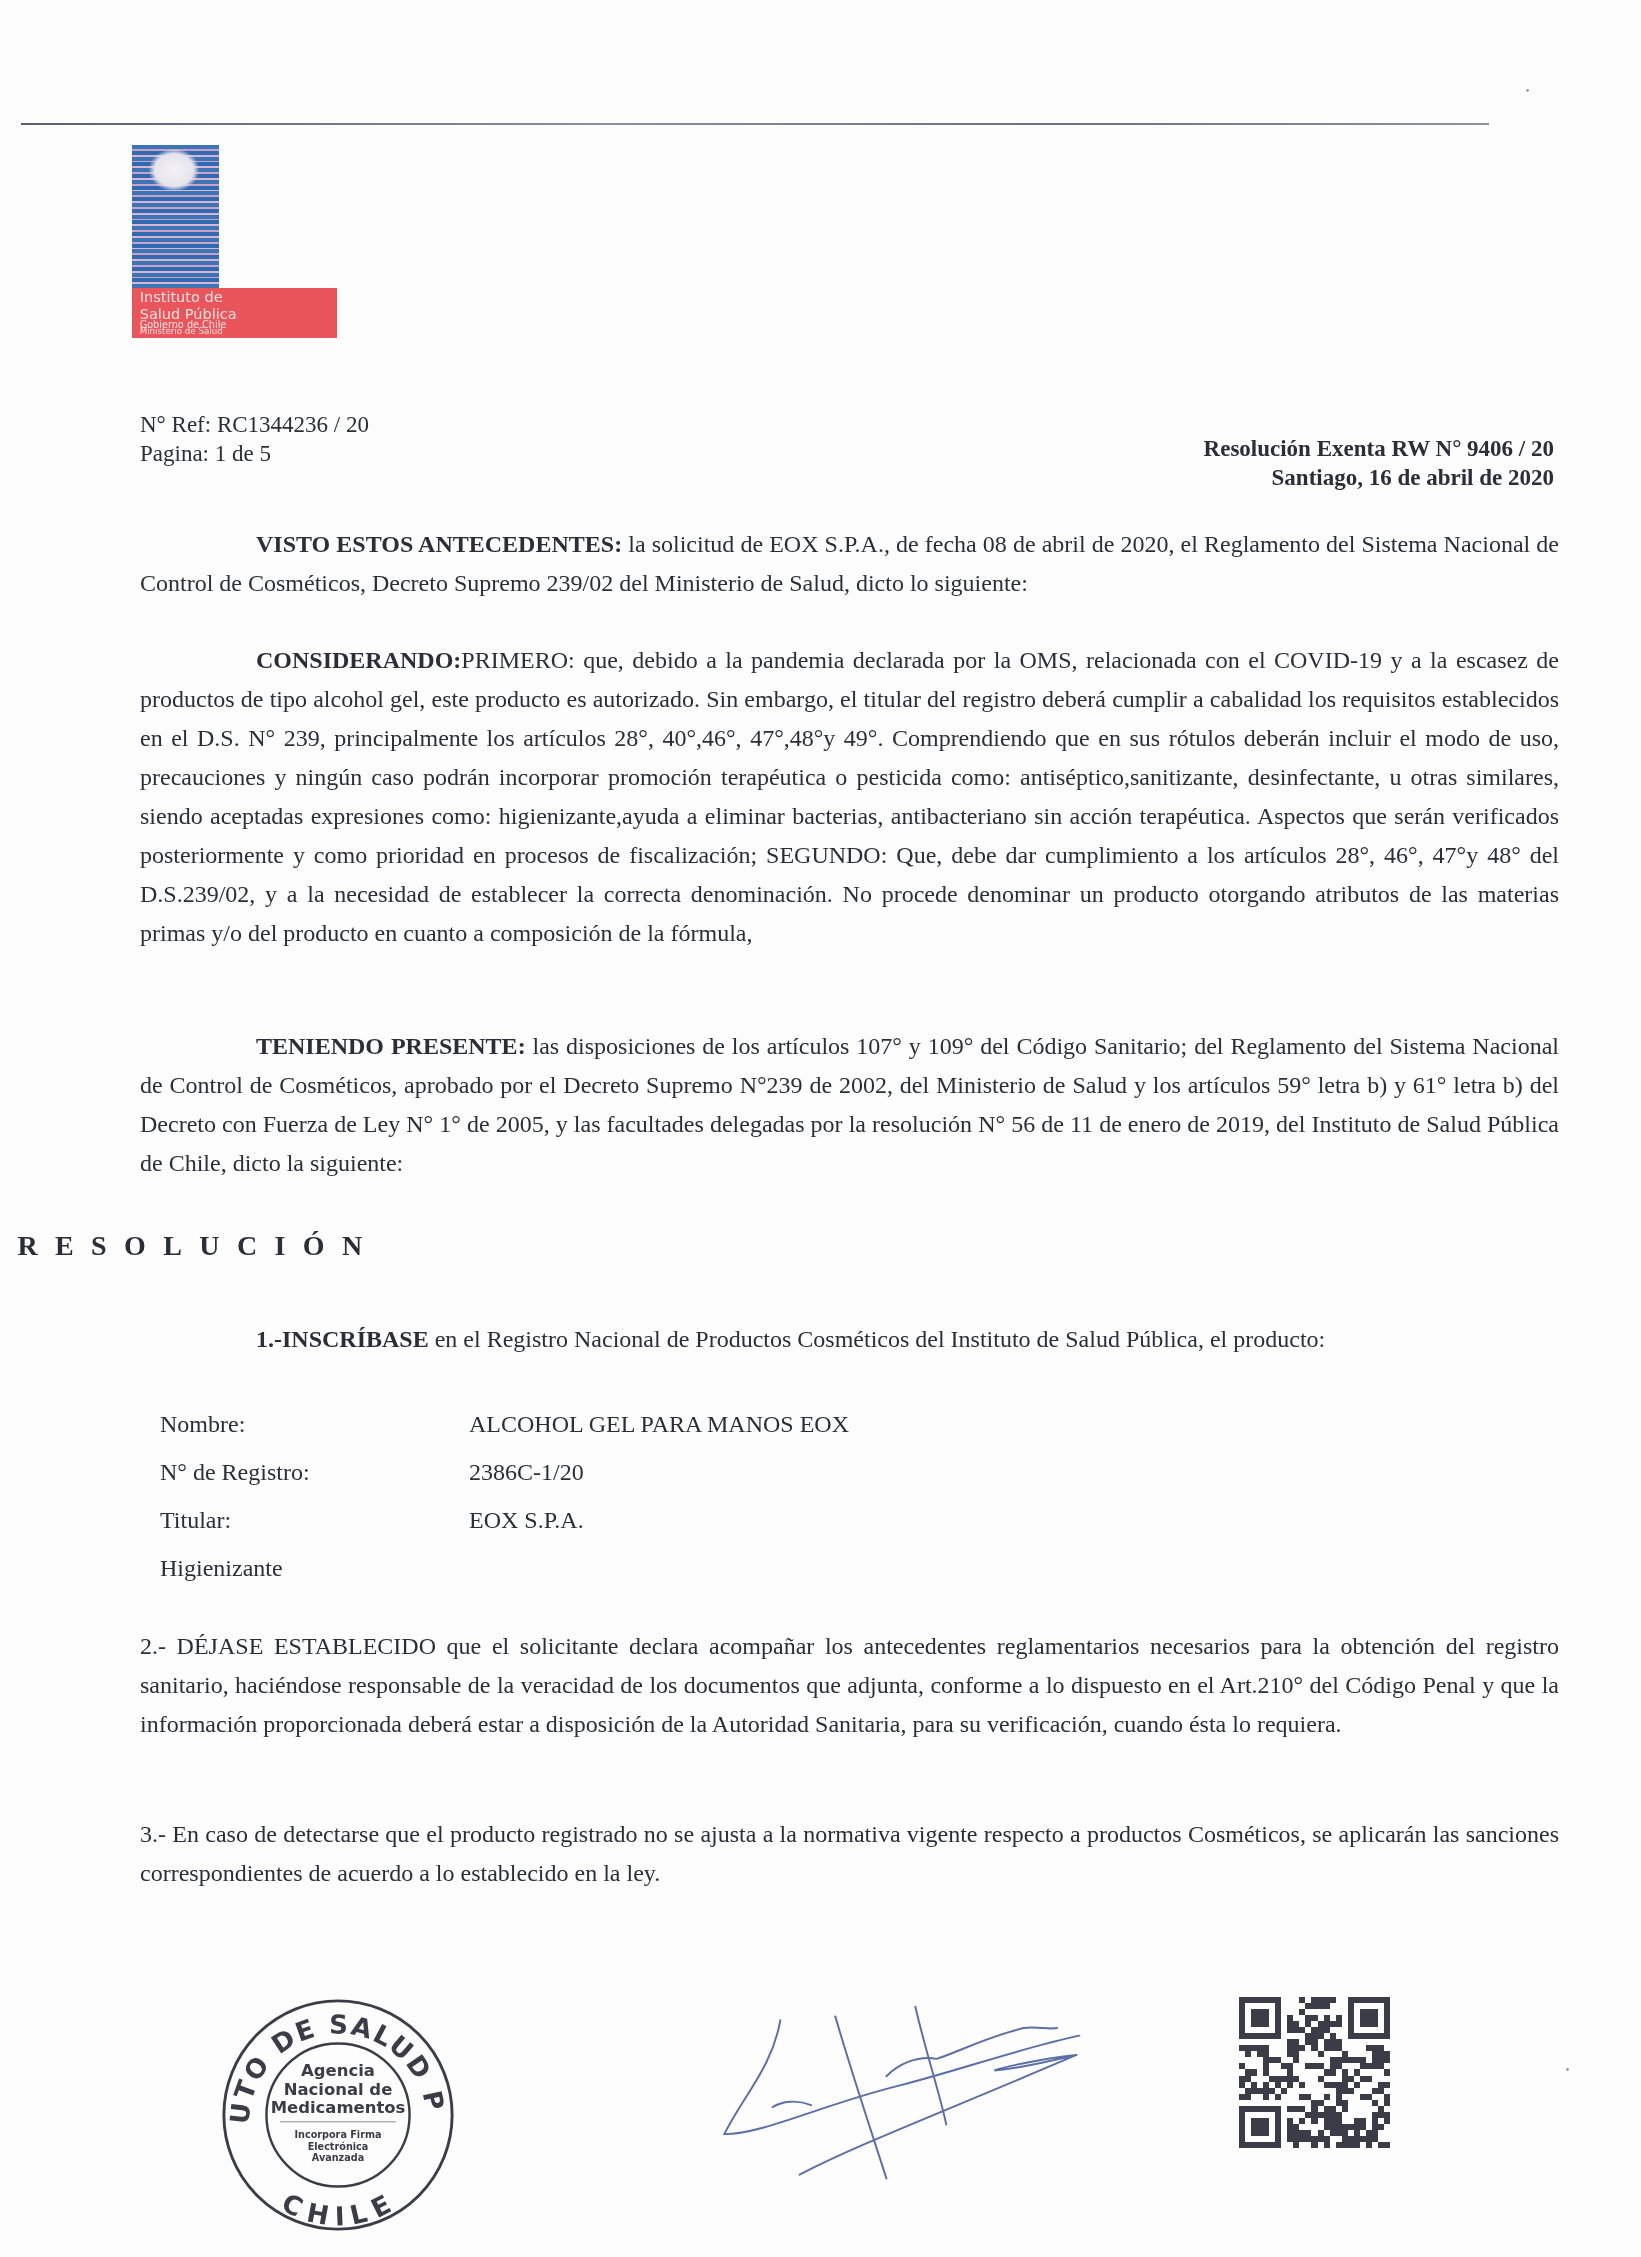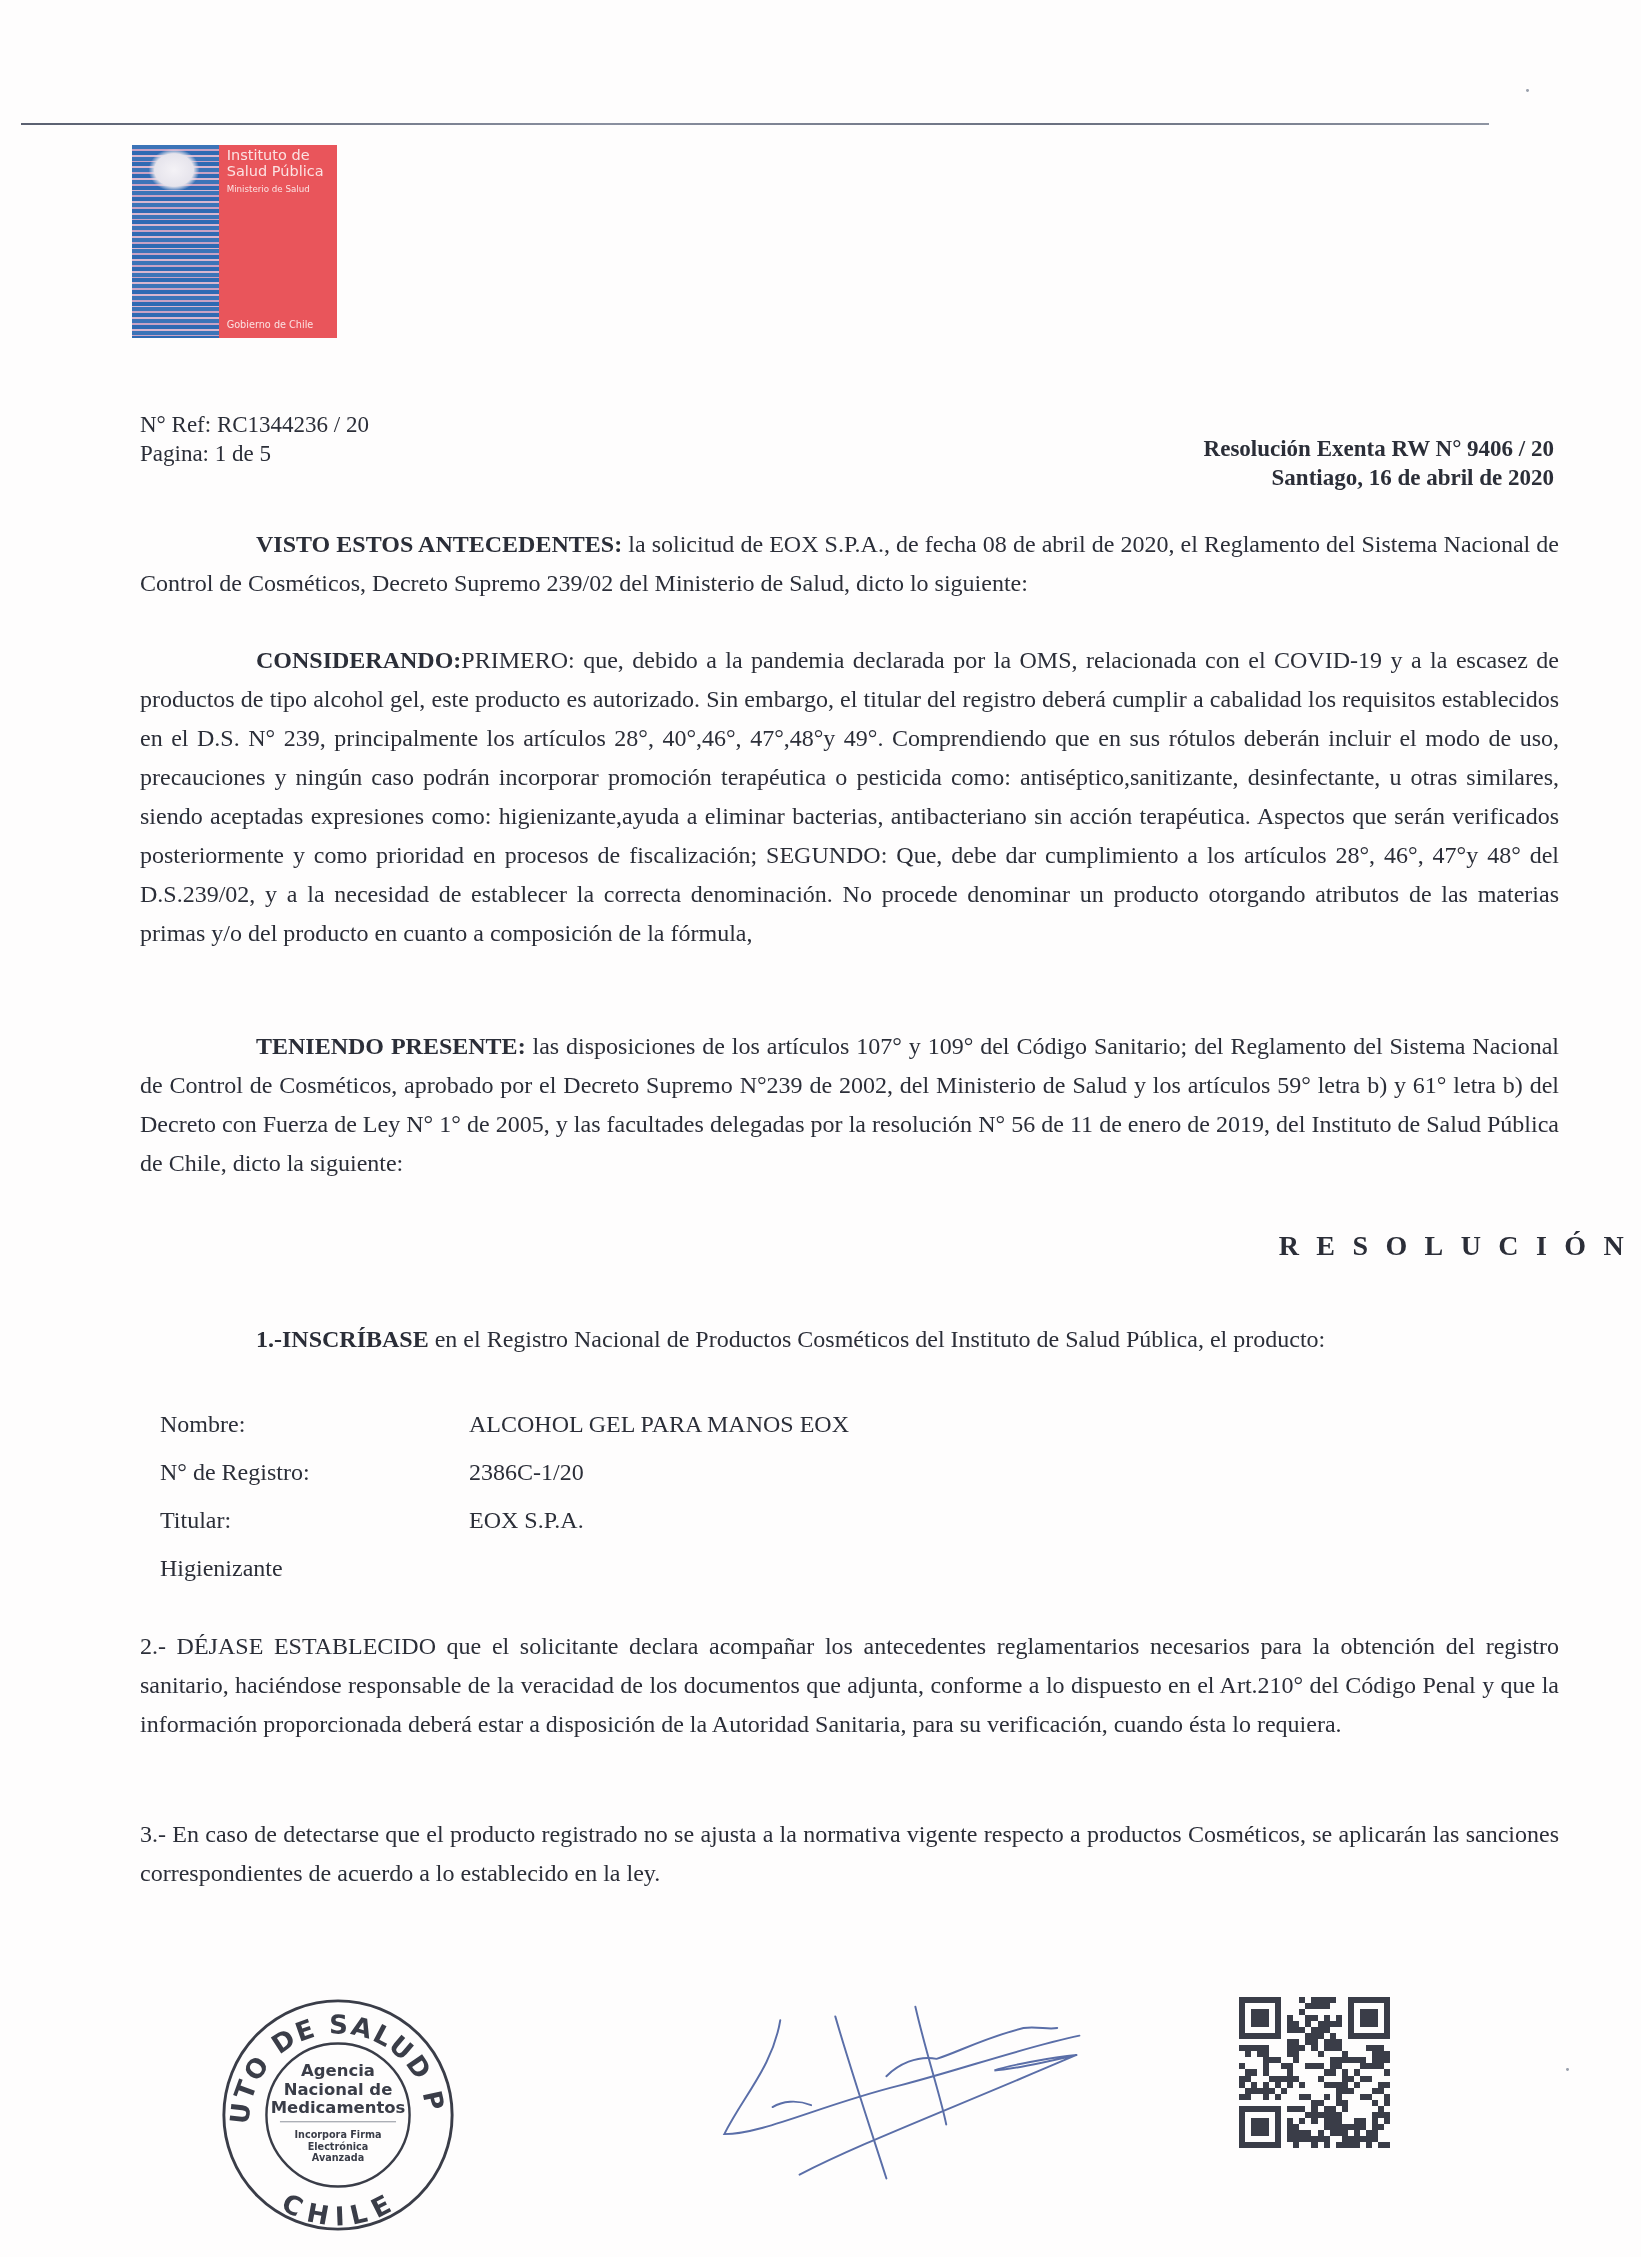--- a/index.html
+++ b/index.html
@@ -20,20 +20,21 @@
       height: 1.9px;
       background: linear-gradient(to right, #5a6070, #8a90a0 40%, #6a7080 70%, #8e94a2);
     }
     .logo {
       position: absolute;
       left: 132px;
       top: 145px;
       width: 205px;
       height: 193px;
       display: flex;
+      flex-direction: column;
     }
     .logo-flag {
       width: 87px;
       height: 100%;
       background: repeating-linear-gradient(to bottom,
         #3c74b8 0px, #3c74b8 3.9px,
         #c9a2c4 3.9px, #c9a2c4 5.8px,
         #2f6ab3 5.8px, #2f6ab3 9.7px,
         #d9b6cf 9.7px, #d9b6cf 11.6px);
       position: relative;
@@ -88,21 +89,21 @@
     .indent { text-indent: 116px; }
     .lead { font-weight: bold; }
     .p-visto { top: 525px; }
     .p-consid { top: 641px; }
     .p-teniendo { top: 1027px; font-family: Liberation Serif, serif; }
     .heading {
       position: absolute;
       left: 0;
       width: 1641px;
       top: 1230px;
-      text-align: right;
+      text-align: left;
       font-size: 28px;
       font-weight: bold;
       letter-spacing: 17.4px;
       padding-left: 17.4px;
       box-sizing: border-box;
     }
     .p-inscr { top: 1320px; left: 140px; width: 1419px; }
     .fields {
       position: absolute;
       left: 140px;

